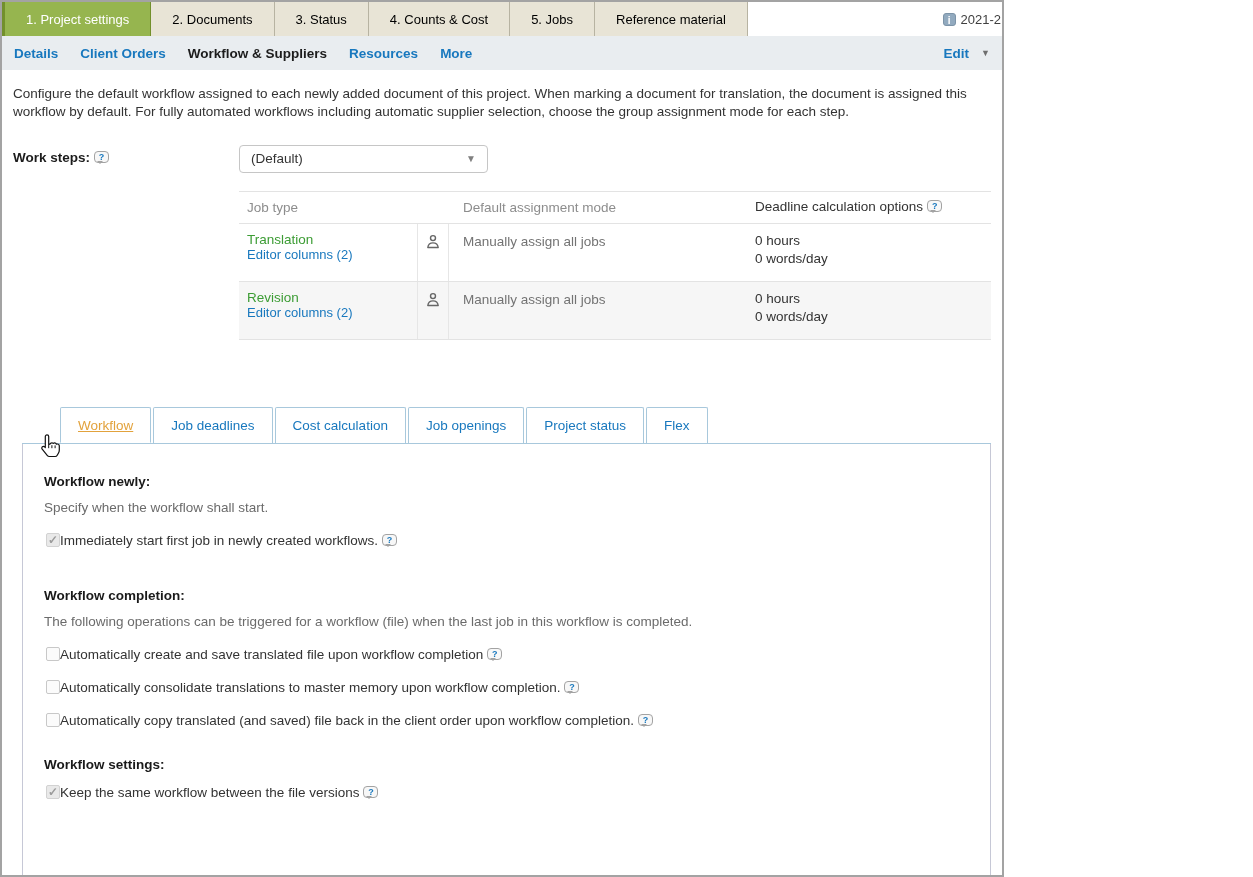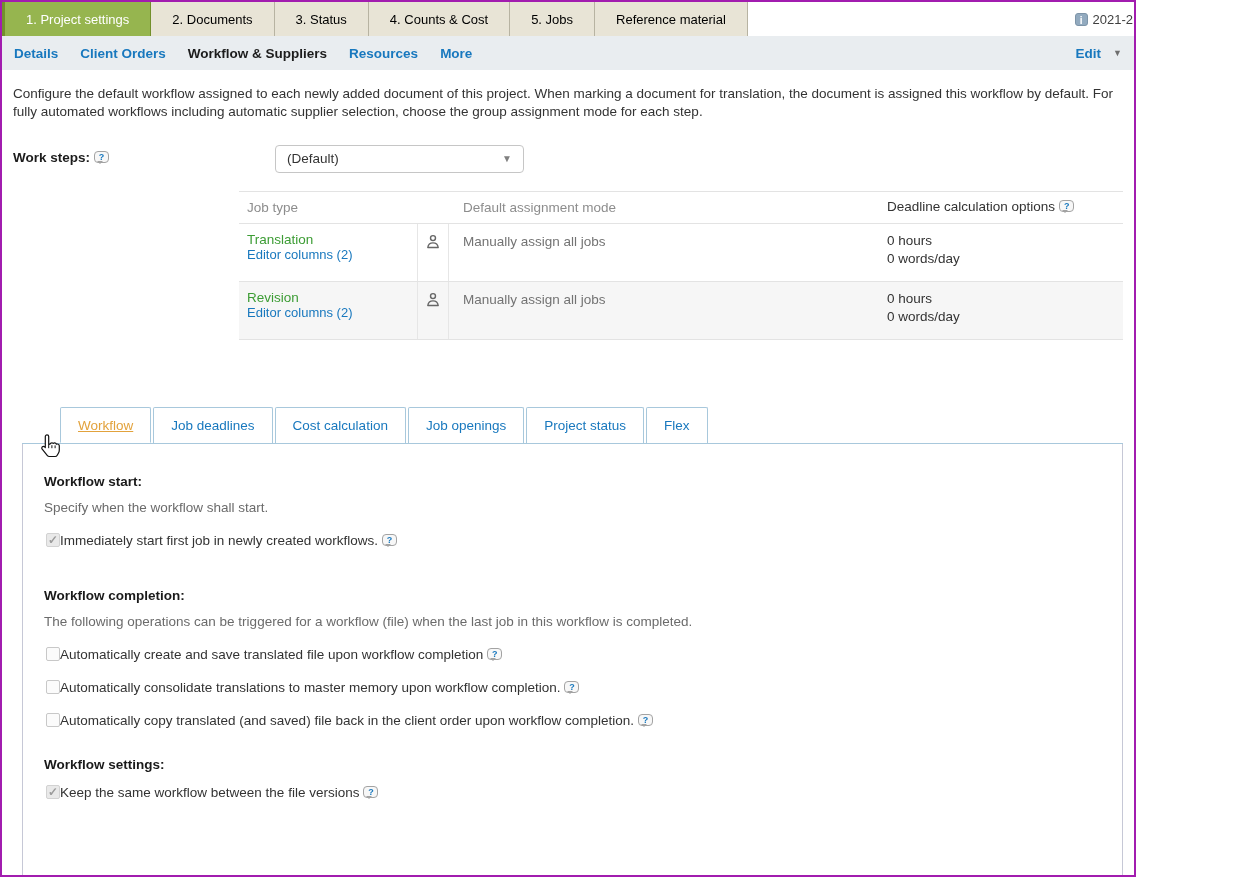--- a/index.html
+++ b/index.html
@@ -1,20 +1,20 @@
 <!DOCTYPE html>
 <html><head>
 <meta charset="utf-8">
 <style>
   * { box-sizing: border-box; margin: 0; padding: 0; }
   html,body { background:#fff; }
   body { font-family: "Liberation Sans", sans-serif; }
   .screen{
-    position:relative; width:1136px; height:877px;
-    border:2px solid #a21caf; background:#fff; overflow:hidden;
+    position:relative; width:1004px; height:877px;
+    border:2px solid #a3a3a3; background:#fff; overflow:hidden;
   }
   
   .topbar{ display:flex; align-items:stretch; height:34px; background:#fff; }
   .mtab{
     display:flex; align-items:center; padding:0 21px;
     background:#e8e4d6; color:#000000; font-size:13px;
     border-right:1px solid #b7b3a2; cursor:default; white-space:nowrap;
   }
   .mtab.active{
     background:#96b54f; color:#fff; border-left:3px solid #72902c; border-right:1px solid #72902c;
@@ -41,21 +41,21 @@
   .help{
     position:relative; display:inline-block; width:15px; height:12px; margin-left:4px;
     border:1px solid #a3a3a3; border-radius:4px; background:#f7f7f7;
     color:#1878be; font-size:9px; font-weight:bold; text-align:center; line-height:11px;
     vertical-align:2px;
   }
   .help::after{
     content:""; position:absolute; left:2px; bottom:-5px;
     border:3px solid transparent; border-top-color:#a3a3a3;
   }
-  .worksteps-row{ display:flex; margin-top:24px; align-items:flex-start;gap:36px; }
+  .worksteps-row{ display:flex; margin-top:24px; align-items:flex-start; }
   .ws-label{ width:226px; font-size:13.5px; font-weight:bold; color:#1c1c1c; padding-top:5px; }
   .dropdown{
     width:249px; height:28px; border:1px solid #c6c6c6; border-radius:4px; background:#fff;
     display:flex; align-items:center; justify-content:space-between; padding:0 11px;
     font-size:13.5px; color:#333; cursor:pointer;
   }
   .dropdown .caret{ font-size:10px; color:#808080; }
   
   .job-table{ margin:18px 0 0 226px; }
   .jt-header{
@@ -207,21 +207,21 @@
       <div class="stab active">Workflow</div>
       <div class="stab">Job deadlines</div>
       <div class="stab">Cost calculation</div>
       <div class="stab">Job openings</div>
       <div class="stab">Project status</div>
       <div class="stab">Flex</div>
     </div>
 
     <div class="panel">
 
-      <div class="sec-title">Workflow start:</div>
+      <div class="sec-title">Workflow newly:</div>
       <p class="sec-desc">Specify when the workflow shall start.</p>
       <div class="chk-row">
         <span class="chk checked-disabled"></span>
         <span class="chk-label">Immediately start first job in newly created workflows.</span>
         <span class="help">?</span>
       </div>
 
       <div class="sec-title gap-lg">Workflow completion:</div>
       <p class="sec-desc">The following operations can be triggered for a workflow (file) when the last job in this workflow is completed.</p>
       <div class="chk-row">

